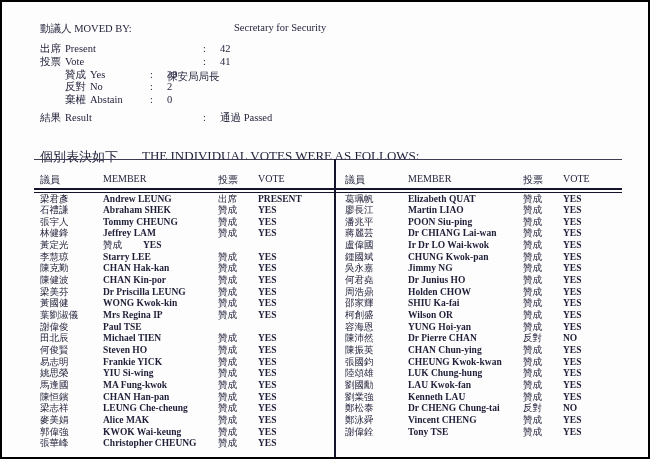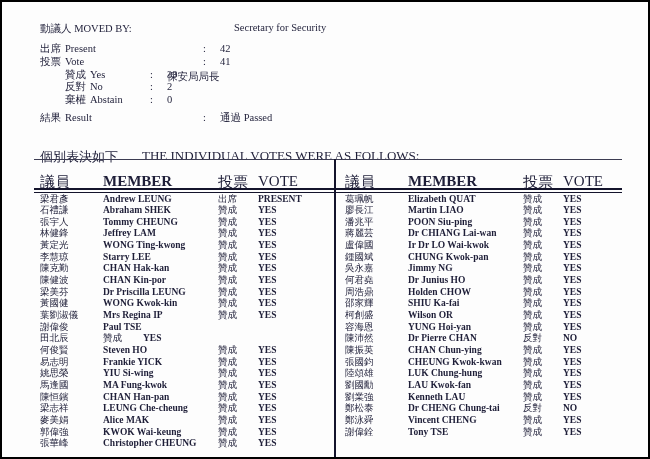--- a/index.html
+++ b/index.html
@@ -27,25 +27,25 @@
   .stat-row.result { margin-top:5px; }
   
   .indiv { position:absolute; top:146px; left:38px; display:flex; font-size:13px; white-space:nowrap; }
   .indiv .ih-zh { width:102px; }
   
   .rule-top { position:absolute; top:157px; left:32px; width:588px; height:1px; background:#3c3c52; }
   .rule-header { position:absolute; top:186px; left:32px; width:588px; height:5px;
                  border-top:2px solid #14142c; border-bottom:1px solid #14142c; }
   .v-divider { position:absolute; top:157px; left:332px; width:2px; height:298px; background:#14142c; }
   
-  .vote-header { position:absolute; display:flex; font-size:15px; top:171px; width:292px; white-space:nowrap; }
+  .vote-header { position:absolute; display:flex; font-size:10px; top:171px; width:292px; white-space:nowrap; }
   .vote-header.left { left:38px; }
   .vote-header.right { left:343px; }
   .c1 { width:63px; }
-  .c2 { width:115px;font-weight:bold; }
+  .c2 { width:115px; }
   .c3 { width:40px; }
   .c4 { flex:1; }
   .vote-col { position:absolute; top:191.5px; width:292px; }
   .vote-col.left { left:38px; }
   .vote-col.right { left:343px; }
   .vote-row { display:flex; height:11.66px; line-height:11.66px; font-size:9.5px; white-space:nowrap;align-items:center; }
   .vote-row .c2, .vote-row .c4 { font-weight:bold; }
 </style>
 </head>
 <body>
@@ -157,21 +157,20 @@
 
       <div class="vote-row">
         <span class="c1">林健鋒</span>
         <span class="c2">Jeffrey LAM</span>
         <span class="c3">贊成</span>
         <span class="c4">YES</span>
       </div>
 
       <div class="vote-row">
         <span class="c1">黃定光</span>
-        <span class="c2">WONG Ting-kwong</span>
         <span class="c3">贊成</span>
         <span class="c4">YES</span>
       </div>
 
       <div class="vote-row">
         <span class="c1">李慧琼</span>
         <span class="c2">Starry LEE</span>
         <span class="c3">贊成</span>
         <span class="c4">YES</span>
       </div>
@@ -213,20 +212,21 @@
 
       <div class="vote-row">
         <span class="c1">謝偉俊</span>
         <span class="c2">Paul TSE</span>
         <span class="c3"></span>
         <span class="c4"></span>
       </div>
 
       <div class="vote-row">
         <span class="c1">田北辰</span>
+        <span class="c2">Michael TIEN</span>
         <span class="c3">贊成</span>
         <span class="c4">YES</span>
       </div>
 
       <div class="vote-row">
         <span class="c1">何俊賢</span>
         <span class="c2">Steven HO</span>
         <span class="c3">贊成</span>
         <span class="c4">YES</span>
       </div>

